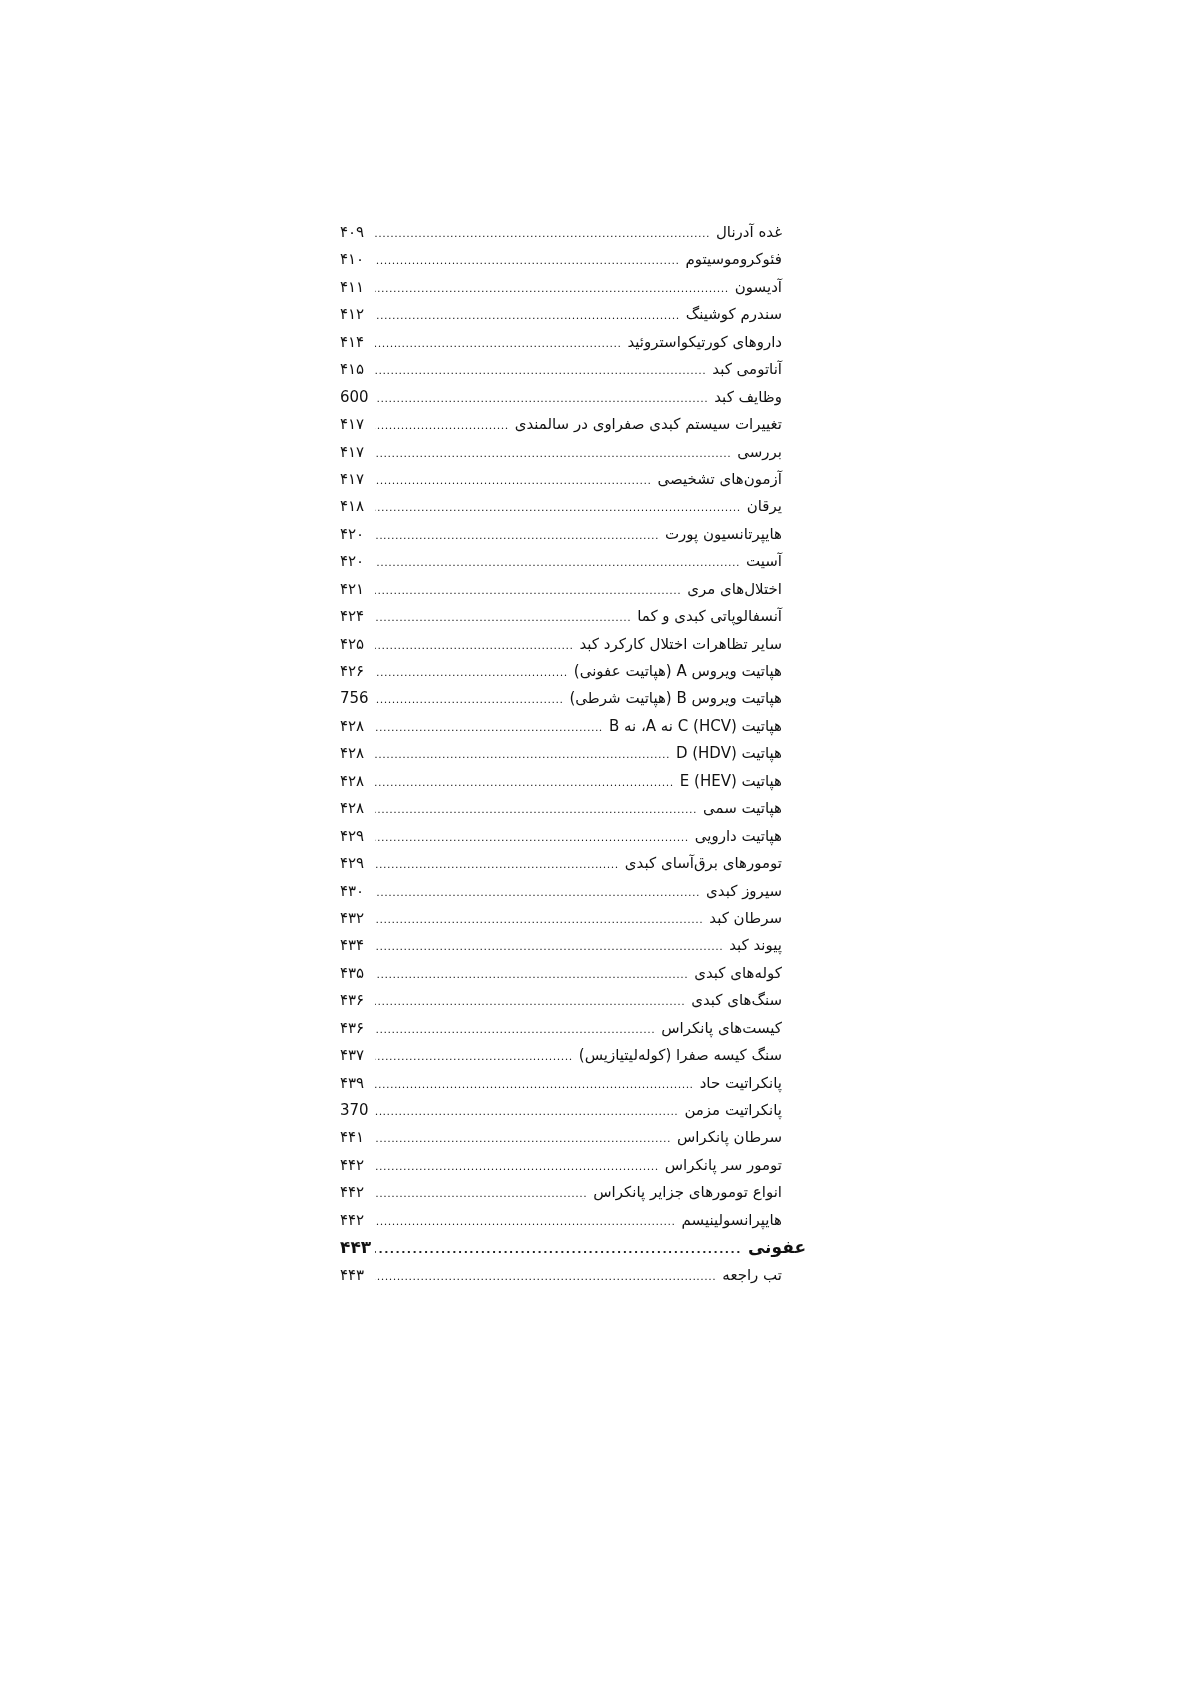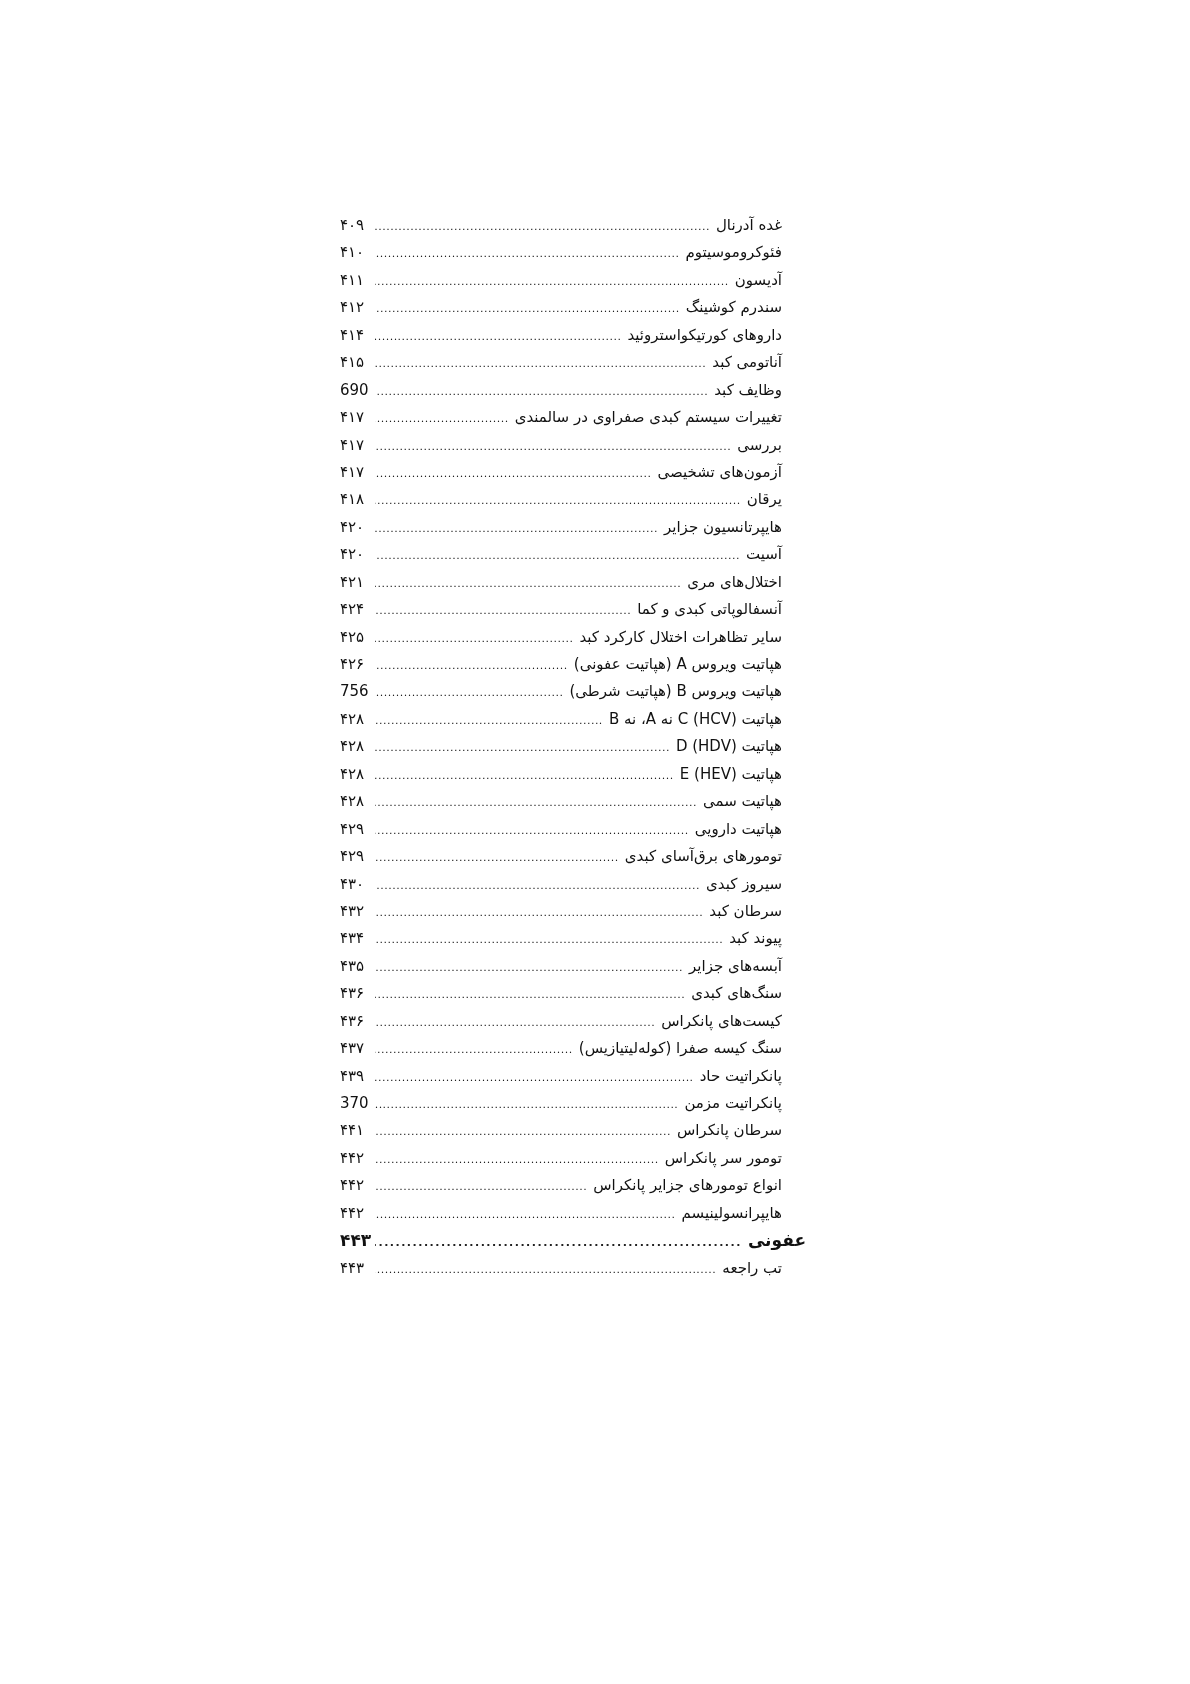--- a/index.html
+++ b/index.html
@@ -33,21 +33,21 @@
     overflow: hidden;
     margin: 0 6px 0 1px;
     color: #222;
     font-size: 11px;
     letter-spacing: 0.5px;
   }
   .leader::after {
     content: "......................................................................................................................................................................................................................................";
   }
   .heading .leader { font-weight: bold; letter-spacing: 1.5px; }
-  .page { flex: 0 0 auto; min-width: 34px; text-align: left; direction: rtl; }
+  .page { flex: 0 0 auto; min-width: 34px; text-align: left; direction: rtl; margin-top: 7px; }
 </style>
 </head>
 <body>
 
 <div class="toc" id="toc">
     <div class="row">
     <span class="title">غده آدرنال</span>
     <span class="leader"></span>
     <span class="page">۴۰۹</span>
   </div>
@@ -72,21 +72,21 @@
     <span class="page">۴۱۴</span>
   </div>
     <div class="row">
     <span class="title">آناتومی کبد</span>
     <span class="leader"></span>
     <span class="page">۴۱۵</span>
   </div>
     <div class="row">
     <span class="title">وظایف کبد</span>
     <span class="leader"></span>
-    <span class="page">690</span>
+    <span class="page">600</span>
   </div>
     <div class="row">
     <span class="title">تغییرات سیستم کبدی صفراوی در سالمندی</span>
     <span class="leader"></span>
     <span class="page">۴۱۷</span>
   </div>
     <div class="row">
     <span class="title">بررسی</span>
     <span class="leader"></span>
     <span class="page">۴۱۷</span>
@@ -95,21 +95,21 @@
     <span class="title">آزمون‌های تشخیصی</span>
     <span class="leader"></span>
     <span class="page">۴۱۷</span>
   </div>
     <div class="row">
     <span class="title">یرقان</span>
     <span class="leader"></span>
     <span class="page">۴۱۸</span>
   </div>
     <div class="row">
-    <span class="title">هایپرتانسیون جزایر</span>
+    <span class="title">هایپرتانسیون پورت</span>
     <span class="leader"></span>
     <span class="page">۴۲۰</span>
   </div>
     <div class="row">
     <span class="title">آسیت</span>
     <span class="leader"></span>
     <span class="page">۴۲۰</span>
   </div>
     <div class="row">
     <span class="title">اختلال‌های مری</span>
@@ -175,21 +175,21 @@
     <span class="title">سرطان کبد</span>
     <span class="leader"></span>
     <span class="page">۴۳۲</span>
   </div>
     <div class="row">
     <span class="title">پیوند کبد</span>
     <span class="leader"></span>
     <span class="page">۴۳۴</span>
   </div>
     <div class="row">
-    <span class="title">آبسه‌های جزایر</span>
+    <span class="title">کوله‌های کبدی</span>
     <span class="leader"></span>
     <span class="page">۴۳۵</span>
   </div>
     <div class="row">
     <span class="title">سنگ‌های کبدی</span>
     <span class="leader"></span>
     <span class="page">۴۳۶</span>
   </div>
     <div class="row">
     <span class="title">کیست‌های پانکراس</span>

